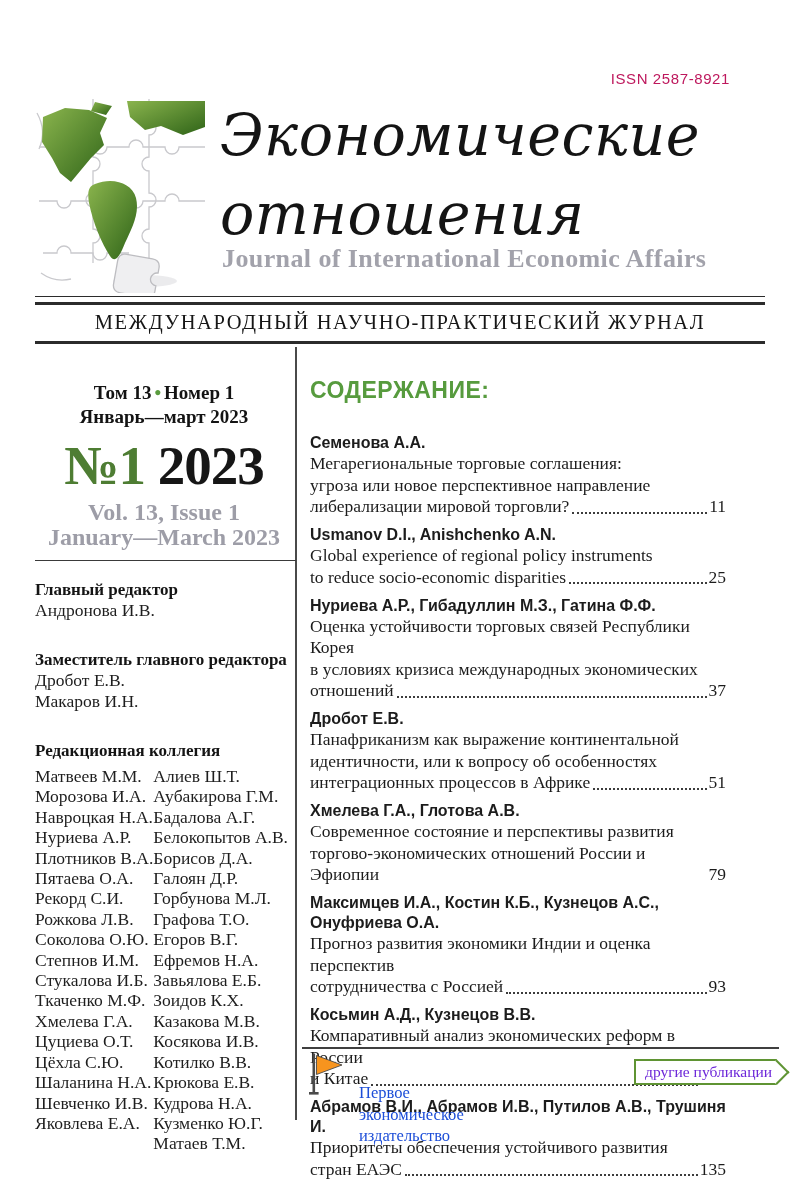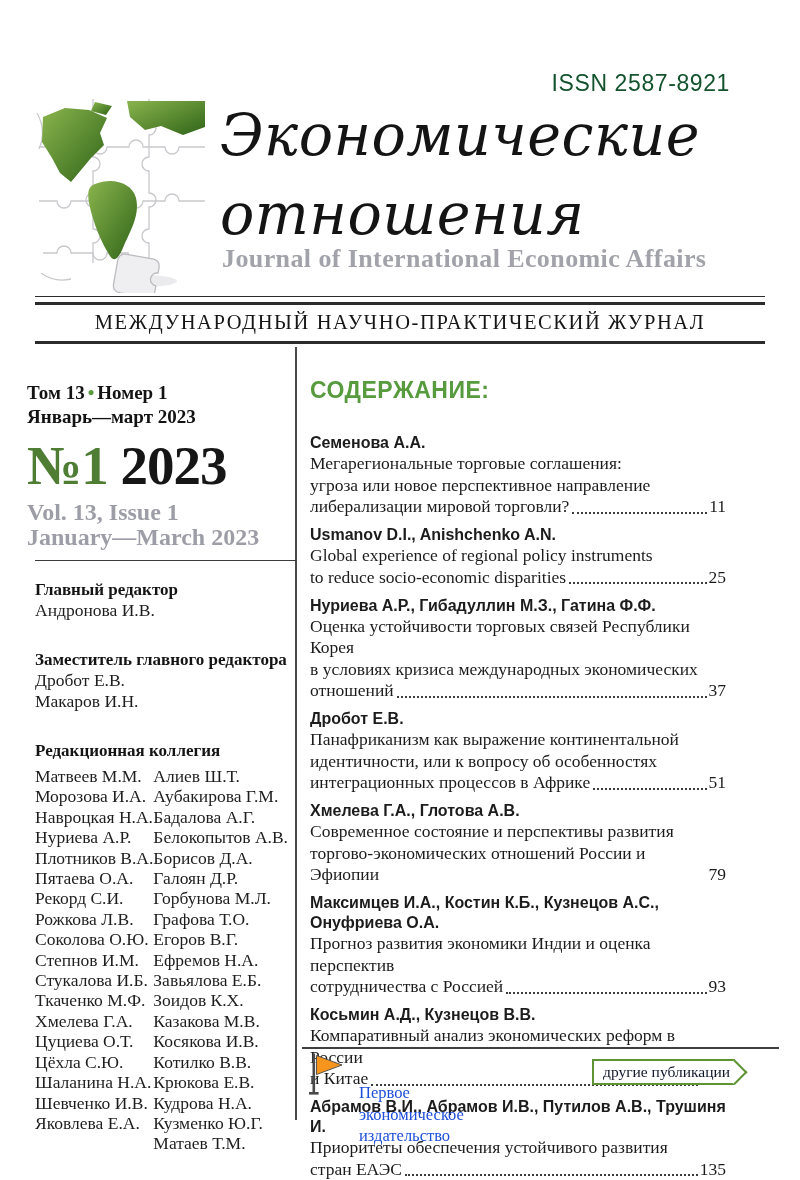--- a/index.html
+++ b/index.html
@@ -1,40 +1,40 @@
 <!DOCTYPE html>
 <html><head>
 <meta charset="utf-8">
 <style>
   html,body { margin:0; padding:0; background:#ffffff; }
   .page { position:relative; width:800px; height:1180px; background:#fff; overflow:hidden;
           font-family:"Liberation Serif", serif; color:#1e1e1e; }
 
   
   .issn { position:absolute; top:70px; right:70px; font-family:"Liberation Sans", sans-serif;
-          font-size:23px; letter-spacing:0.6px; color:#14532d; }
+          font-size:15px; letter-spacing:0.6px; color:#be185d; }
 
   .logo { position:absolute; left:33px; top:95px; width:178px; height:198px; }
 
   .mast-title { position:absolute; left:220px; top:96px; font-family:"DejaVu Serif", serif;
                 font-style:italic; font-size:57px; line-height:79px; color:#141414; letter-spacing:0.5px; }
   .mast-sub { position:absolute; left:222px; top:244px; font-weight:700; font-size:26px;
               color:#a2a2ab; letter-spacing:0.4px; }
 
   
   .band { position:absolute; left:35px; top:296px; width:730px; }
   .band .thin  { border-top:1.5px solid #2b2b2b; margin-bottom:5px; }
   .band .thick { height:3px; background:#2b2b2b; }
   .band .band-text { text-align:center; font-size:20.5px; letter-spacing:1.6px;
                      padding:6px 0 7px; color:#161616; }
 
   .vdiv { position:absolute; left:295px; top:347px; width:1.5px; height:773px; background:#4a4a4a; }
 
   
-  .issue-info { position:absolute; left:27px; top:381px; width:258px; }
+  .issue-info { position:absolute; left:35px; top:381px; width:258px; text-align:center; }
   .issue-ru { font-weight:700; font-size:19px; line-height:23.5px; color:#131313; }
   .bullet { color:#5a9b3e; margin:0 3px; }
   .issue-big { font-weight:700; font-size:55px; line-height:62px; margin:7px 0 3px;
                letter-spacing:-1px; color:#161616; }
   .issue-big .green { color:#4e7d33; }
   .issue-en { font-weight:700; font-size:24px; line-height:24.5px; color:#9d9da7; }
 
   .left-hr { position:absolute; left:35px; top:560px; width:261px; border-top:1.5px solid #3a3a3a; }
 
   .editors { position:absolute; left:35px; top:579px; width:260px; }
@@ -55,23 +55,23 @@
   .toc-line { font-size:17.5px; line-height:21.5px; color:#1c1c1c; }
   .toc-tail { display:flex; align-items:flex-end; }
   .toc-dots { flex:1; border-bottom:2px dotted #3c3c3c; margin:0 2px 4px 3px; }
   .toc-page { font-size:17.5px; }
 
   
   .footer-rule { position:absolute; left:302px; top:1047px; width:477px; border-top:2px solid #3f3f3f; }
   .publisher { position:absolute; left:308px; top:1052px; display:flex; }
   .pub-text { margin-left:13px; margin-top:30px; font-size:16.5px; line-height:21.5px; color:#1d4ed8; }
 
-  .more-pubs { position:absolute; left:592px; top:1059px; height:22px; border:2px solid #5f9433;
+  .more-pubs { position:absolute; left:634px; top:1059px; height:22px; border:2px solid #5f9433;
                border-right:none; background:#fff; padding:0 5px 0 9px; font-size:15.5px;
-               line-height:22px; color:#0f172a; }
+               line-height:22px; color:#6d28d9; }
   .more-pubs .tip { position:absolute; right:-8.2px; top:50%; width:15.6px; height:15.6px;
                     transform:translateY(-50%) rotate(45deg); border-top:2px solid #5f9433;
                     border-right:2px solid #5f9433; background:#fff; }
   .more-pubs .lbl { position:relative; z-index:1; }
 </style>
 </head>
 <body>
 
 <div class="page">
 

